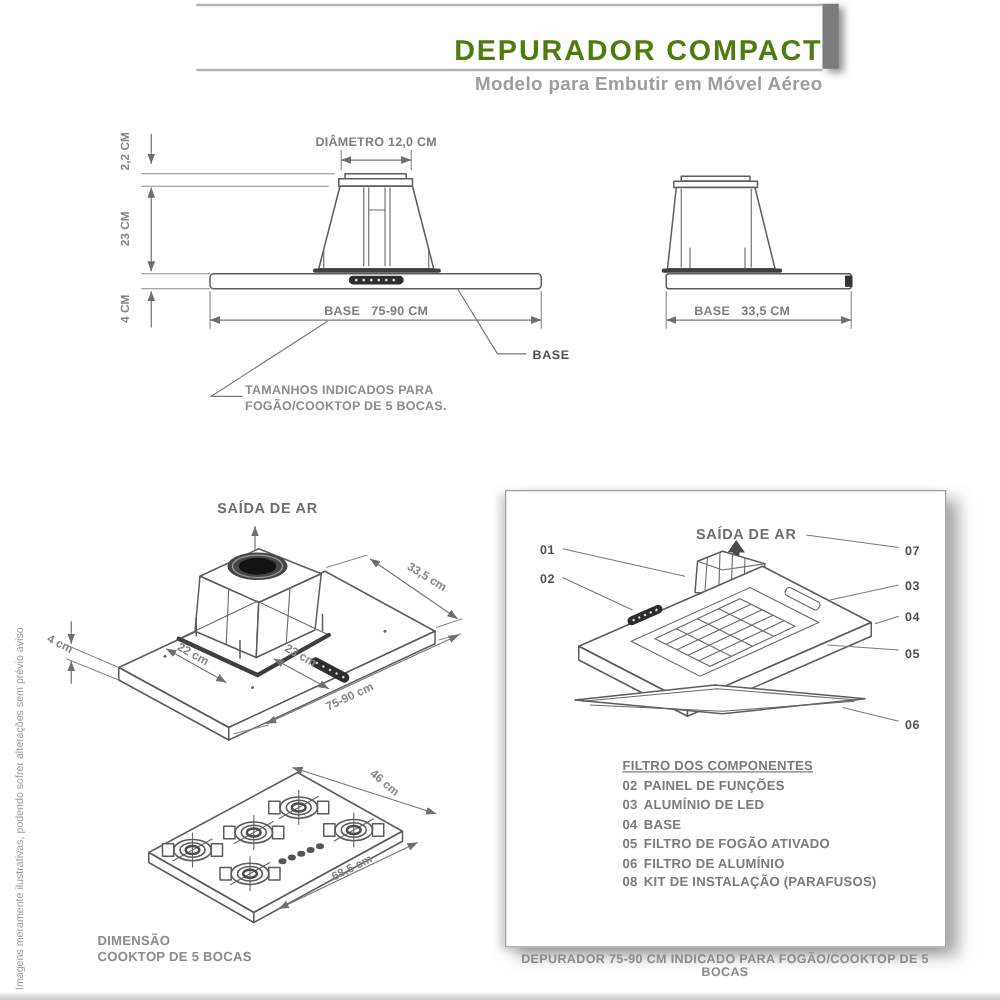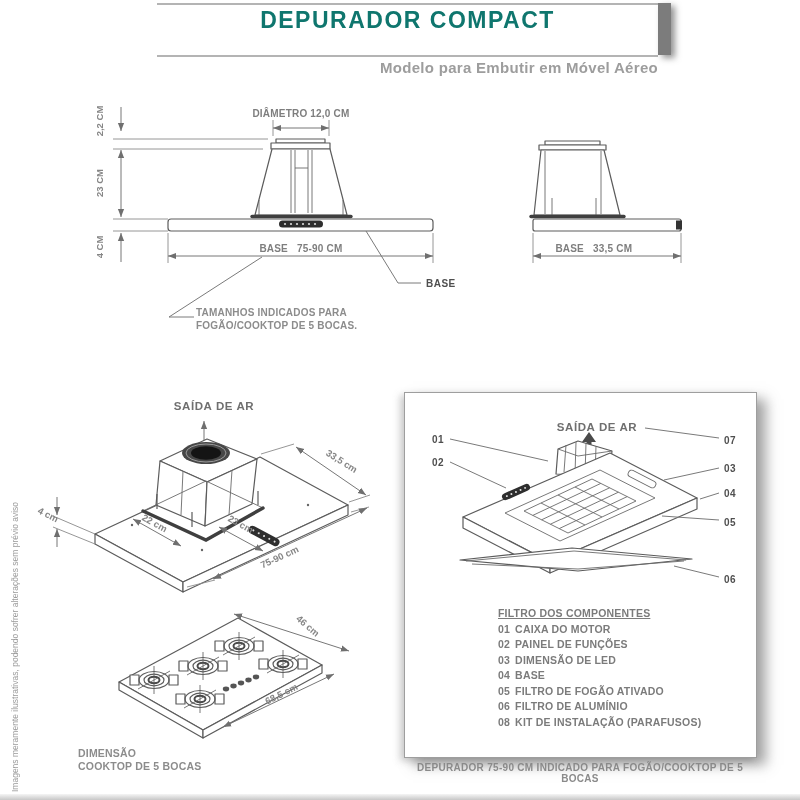--- a/index.html
+++ b/index.html
@@ -1,22 +1,22 @@
 <!DOCTYPE html>
 <html><head>
 <meta charset="utf-8">
 <style>
   html,body{margin:0;padding:0;background:#fff;}
   .page{position:relative;width:800px;height:800px;background:#ffffff;overflow:hidden;
         font-family:"Liberation Sans",sans-serif;}
   
   .banner{position:absolute;left:157px;top:3px;width:501px;height:50px;
           border-top:2px solid #b4b4b4;border-bottom:2px solid #b4b4b4;background:#fff;}
-  .banner-title{position:absolute;left:0;right:0;top:2px;text-align:center;
-          font-size:23px;font-weight:bold;letter-spacing:1.5px;color:#0f766e;}
+  .banner-title{position:absolute;left:0;right:0;top:22px;text-align:right;
+          font-size:23px;font-weight:bold;letter-spacing:1.5px;color:#4d7c0f;}
   .banner-endcap{position:absolute;left:658px;top:3px;width:13px;height:52px;background:#7c7c7c;
           box-shadow:4px 3px 6px rgba(60,60,60,.55);}
   .subtitle{position:absolute;left:157px;top:59px;width:501px;text-align:right;
           font-size:15px;font-weight:bold;letter-spacing:.3px;color:#9d9d9d;}
   
   .disclaimer{position:absolute;left:10px;top:792px;width:320px;transform:rotate(-90deg);
           transform-origin:0 0;font-size:8.5px;color:#9b9b9b;white-space:nowrap;}
   
   .note{position:absolute;left:196px;top:306px;font-size:10px;font-weight:bold;
           color:#8c8c8c;line-height:13px;letter-spacing:.2px;}
@@ -295,23 +295,22 @@
     <div>FOGÃO/COOKTOP DE 5 BOCAS.</div>
   </div>
 
   <div class="cooktop-caption">
     <div>DIMENSÃO</div>
     <div>COOKTOP DE 5 BOCAS</div>
   </div>
 
   <div class="legend">
     <div class="legend-title">FILTRO DOS COMPONENTES</div>
-    <div class="legend-row"><span class="num">01</span><span>CAIXA DO MOTOR</span></div>
     <div class="legend-row"><span class="num">02</span><span>PAINEL DE FUNÇÕES</span></div>
-    <div class="legend-row"><span class="num">03</span><span>DIMENSÃO DE LED</span></div>
+    <div class="legend-row"><span class="num">03</span><span>ALUMÍNIO DE LED</span></div>
     <div class="legend-row"><span class="num">04</span><span>BASE</span></div>
     <div class="legend-row"><span class="num">05</span><span>FILTRO DE FOGÃO ATIVADO</span></div>
     <div class="legend-row"><span class="num">06</span><span>FILTRO DE ALUMÍNIO</span></div>
     <div class="legend-row"><span class="num">08</span><span>KIT DE INSTALAÇÃO (PARAFUSOS)</span></div>
   </div>
 
   <div class="footer-caption">DEPURADOR 75-90 CM INDICADO PARA FOGÃO/COOKTOP DE 5 BOCAS</div>
 
   <div class="bottom-edge"></div>
 </div>

